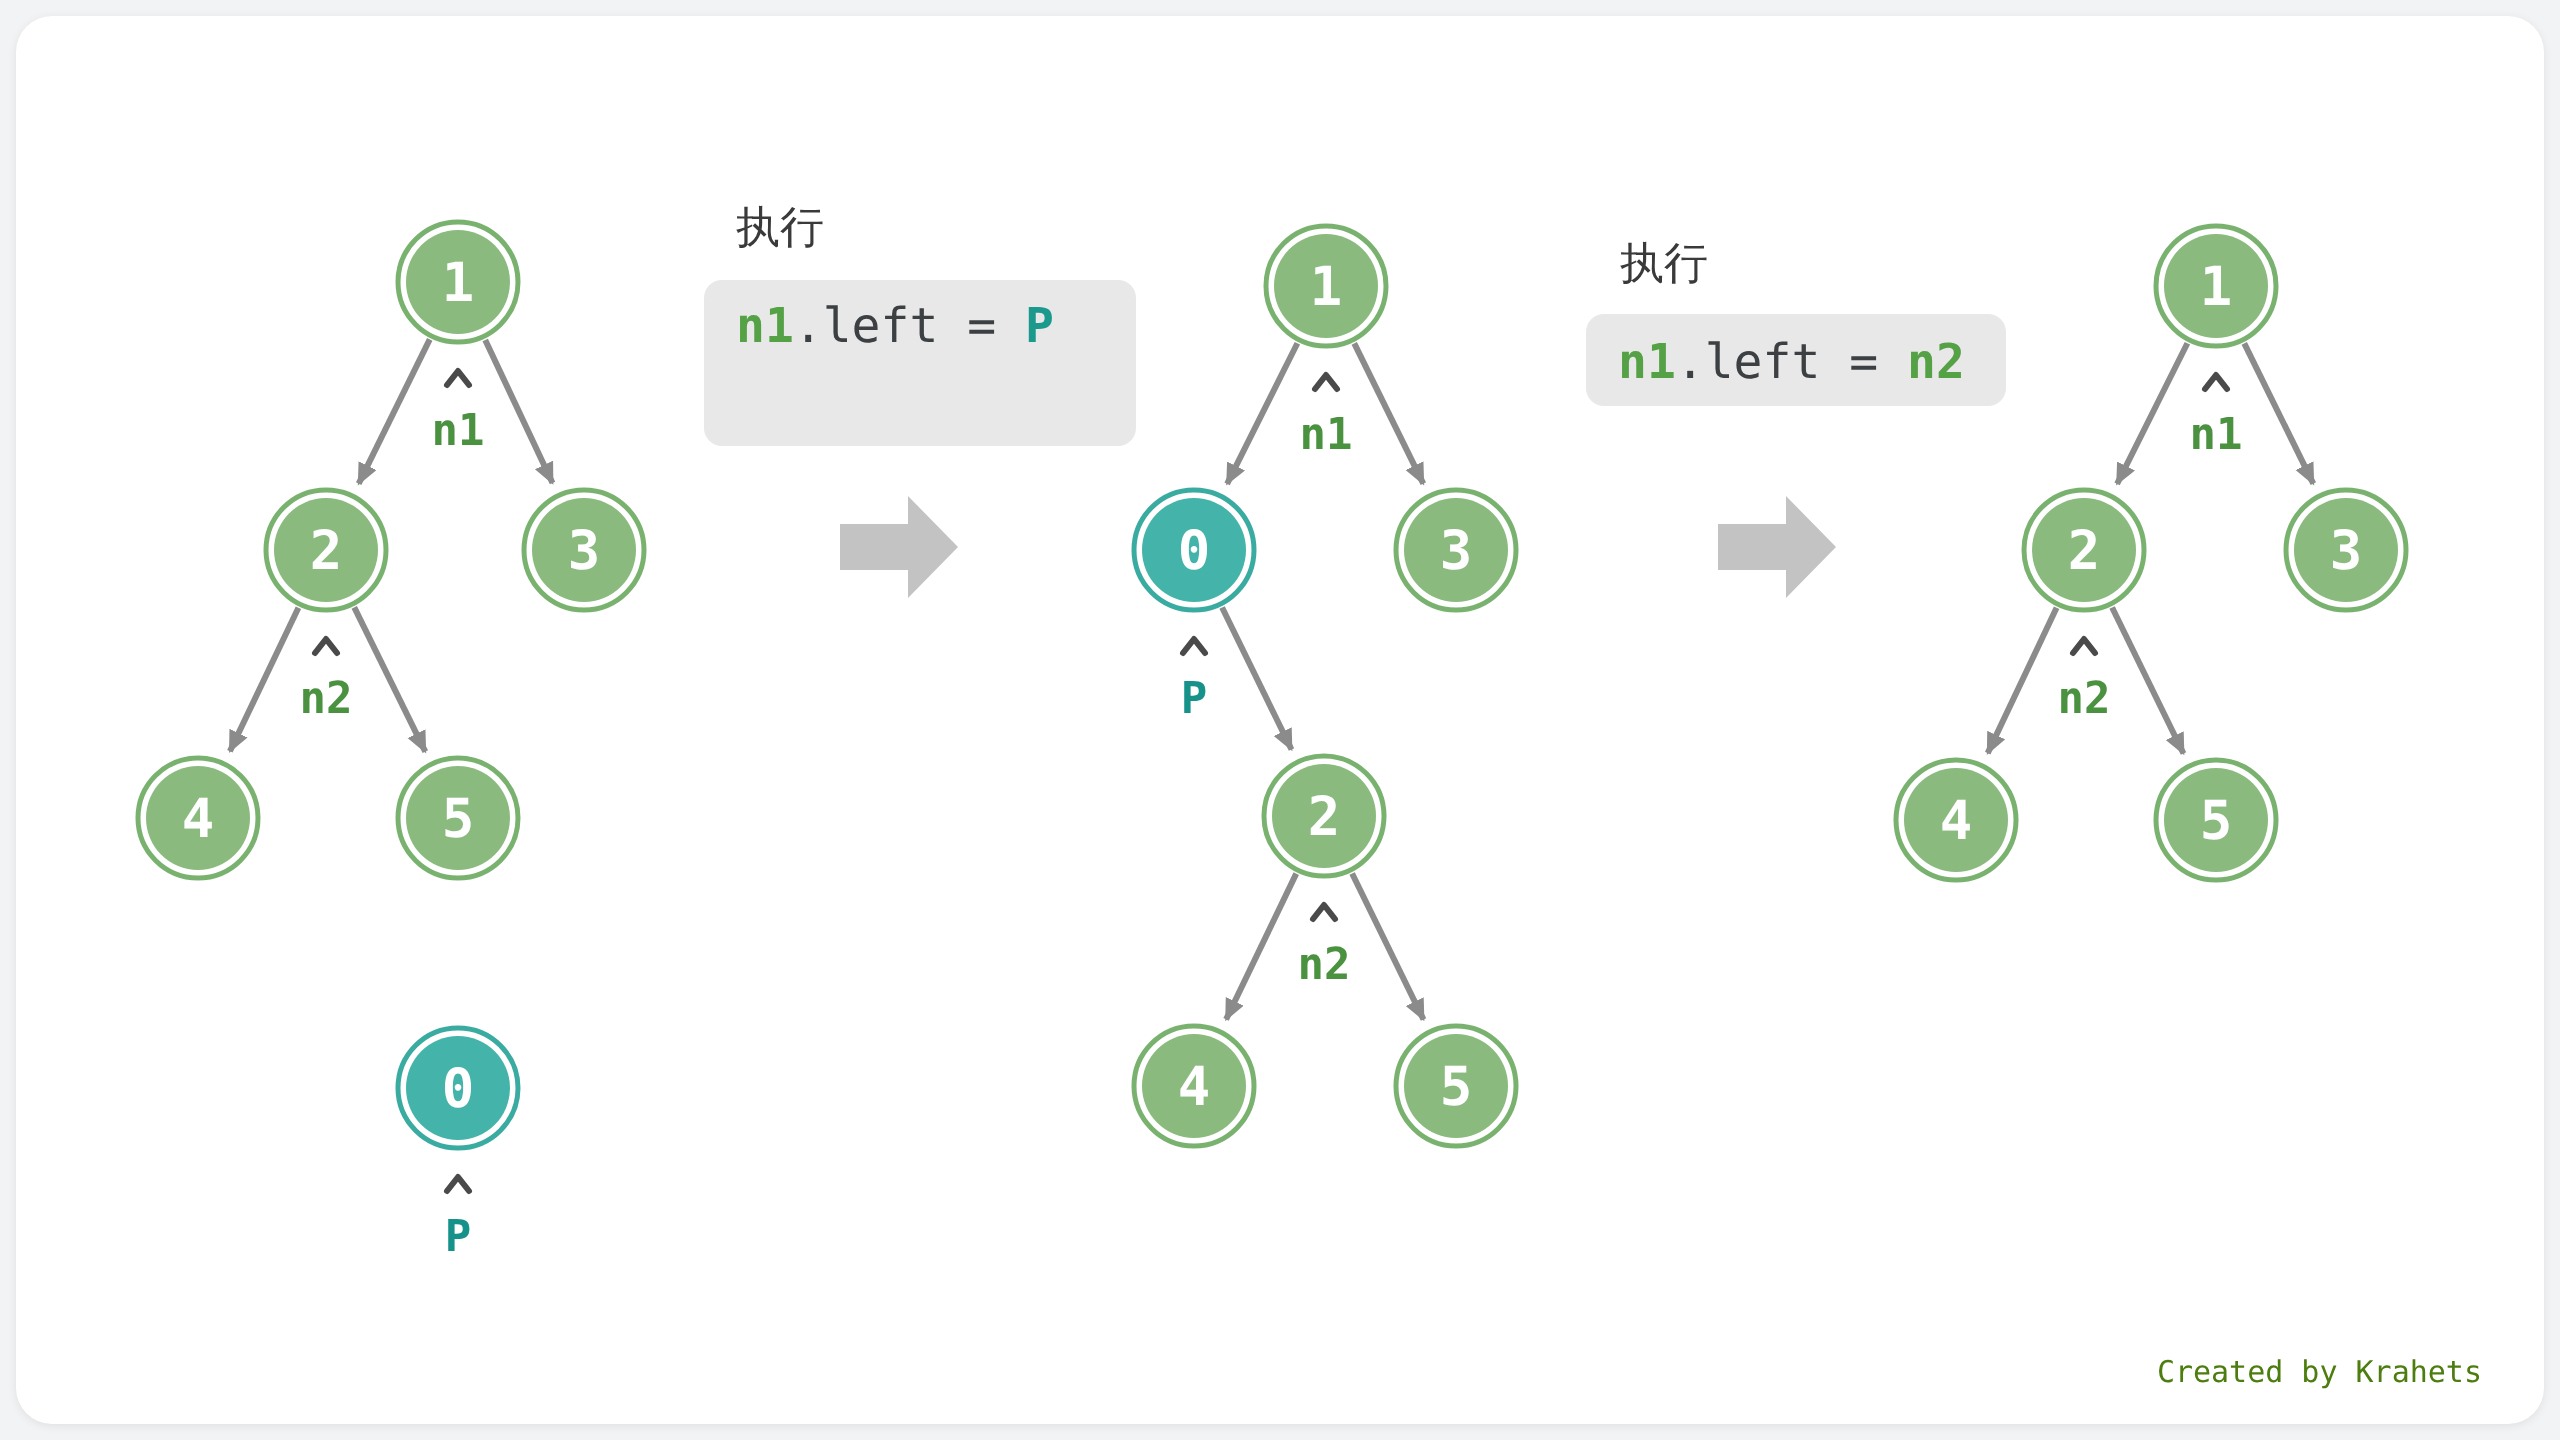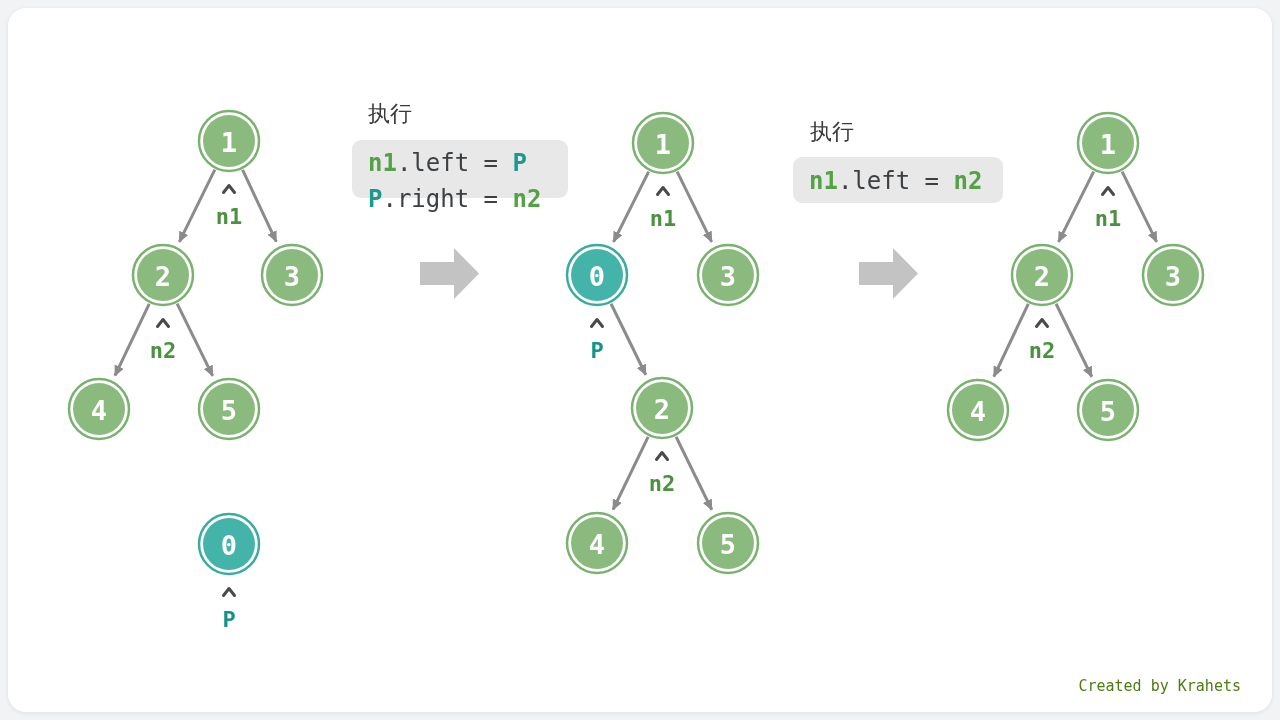--- a/index.html
+++ b/index.html
@@ -185,23 +185,22 @@
       <text x="1108" y="218" text-anchor="middle" dominant-baseline="central" fill="#4a9140" font-size="22" font-weight="bold" font-family="&quot;DejaVu Sans Mono&quot;, monospace">n1</text>
       <path d="M 1036.5 326.5 L 1042 319.5 L 1047.5 326.5" stroke="#4a4a4a" stroke-width="3" fill="none" stroke-linecap="round" stroke-linejoin="round"></path>
       <text x="1042" y="350" text-anchor="middle" dominant-baseline="central" fill="#4a9140" font-size="22" font-weight="bold" font-family="&quot;DejaVu Sans Mono&quot;, monospace">n2</text>
     </g>
     <path d="M 420 262 h 34 v -14 l 25 25.5 l -25 25.5 v -14 h -34 z" fill="#c3c3c3"></path>
     <path d="M 859 262 h 34 v -14 l 25 25.5 l -25 25.5 v -14 h -34 z" fill="#c3c3c3"></path>
   </svg>
 
 <div id="code-layer">
     <div class="code-title" style="left: 368px; top: 99px;">执行</div>
-    <div class="code-box" style="left: 352px; top: 140px; width: 216px; height: 58px; padding-top: 5px;">
+    <div class="code-box" style="left: 352px; top: 140px; width: 216px; height: 83px; padding-top: 5px;">
       <div class="code-line"><span class="tok-green">n1</span><span class="tok-plain">.left = </span><span class="tok-teal">P</span></div>
-      <div class="code-line"><span class="tok-teal">P</span><span class="tok-plain">.right = </span><span class="tok-green">n2</span></div>
     </div>
     <div class="code-title" style="left: 810px; top: 117px;">执行</div>
     <div class="code-box" style="left: 793px; top: 157px; width: 210px; height: 46px; padding-top: 6px;">
       <div class="code-line"><span class="tok-green">n1</span><span class="tok-plain">.left = </span><span class="tok-green">n2</span></div>
     </div>
   </div>
 
 <div class="watermark">Created by Krahets</div>
 
 </body></html>

